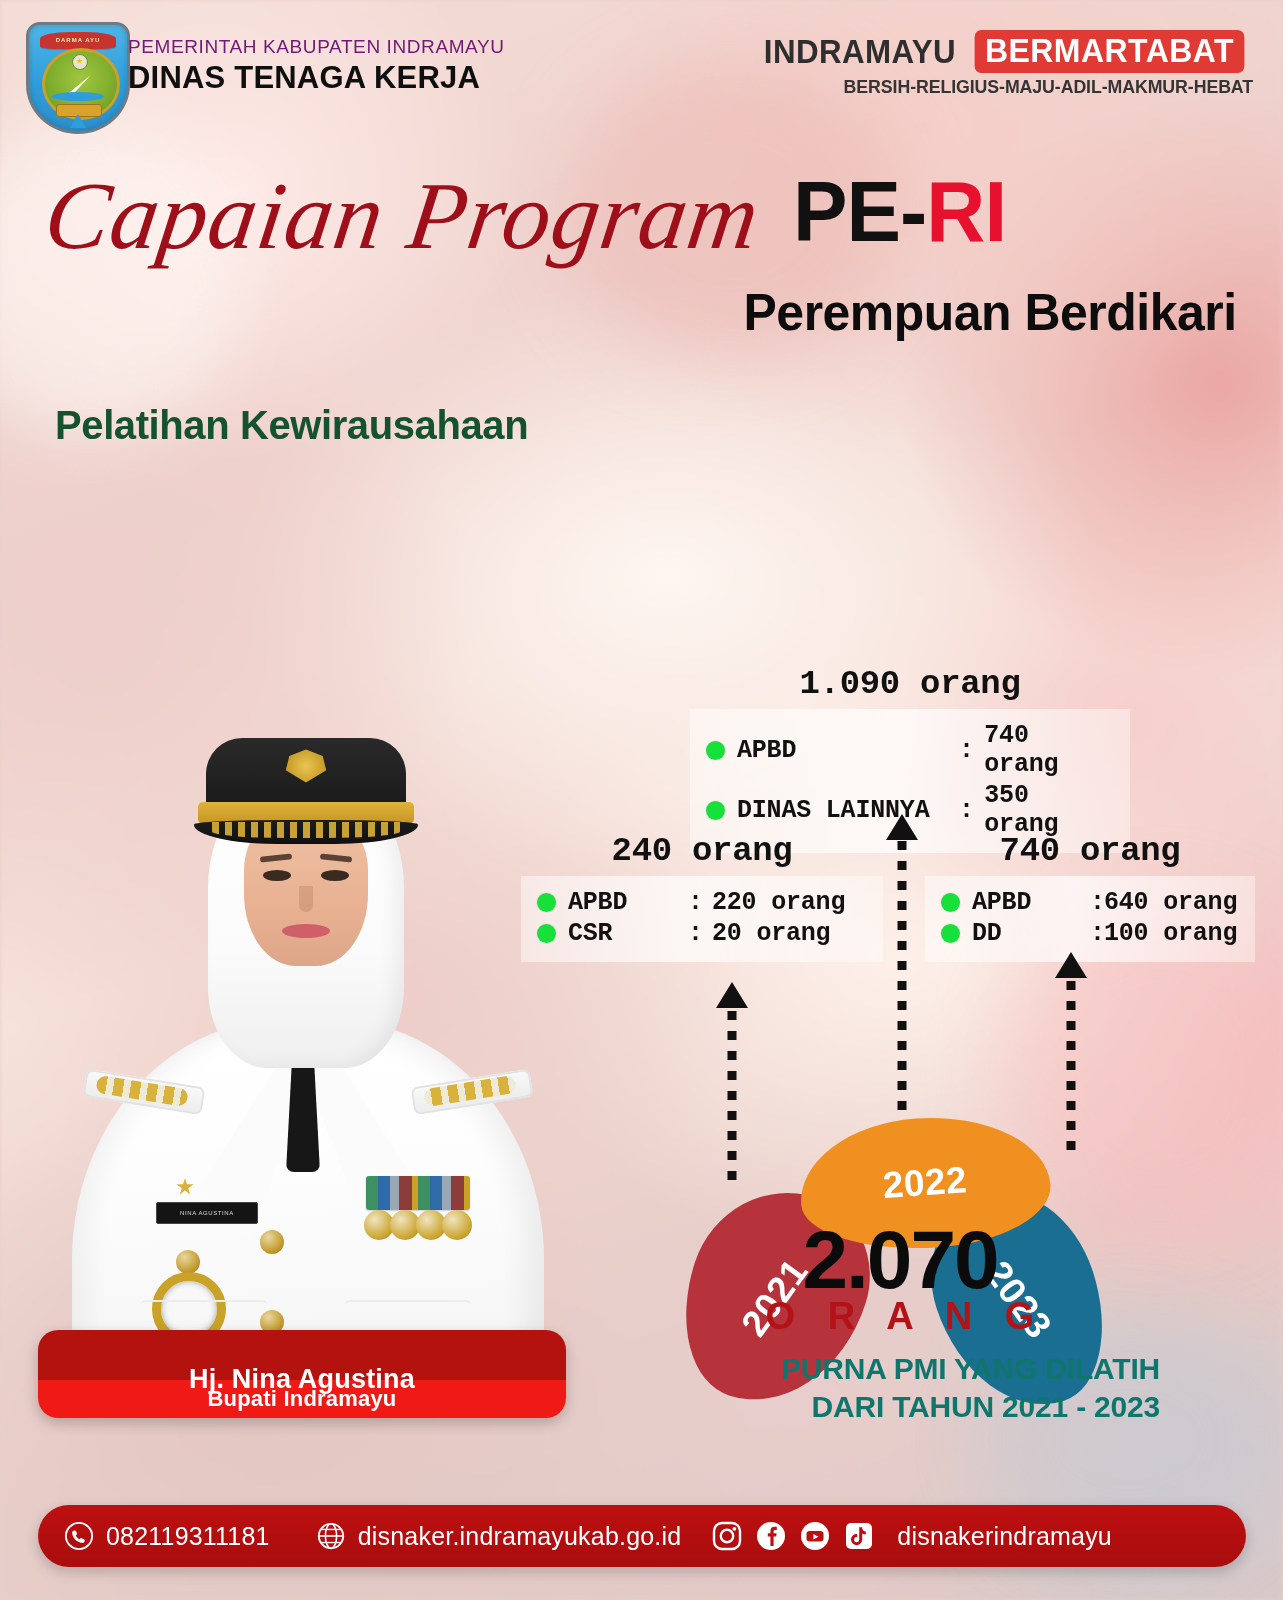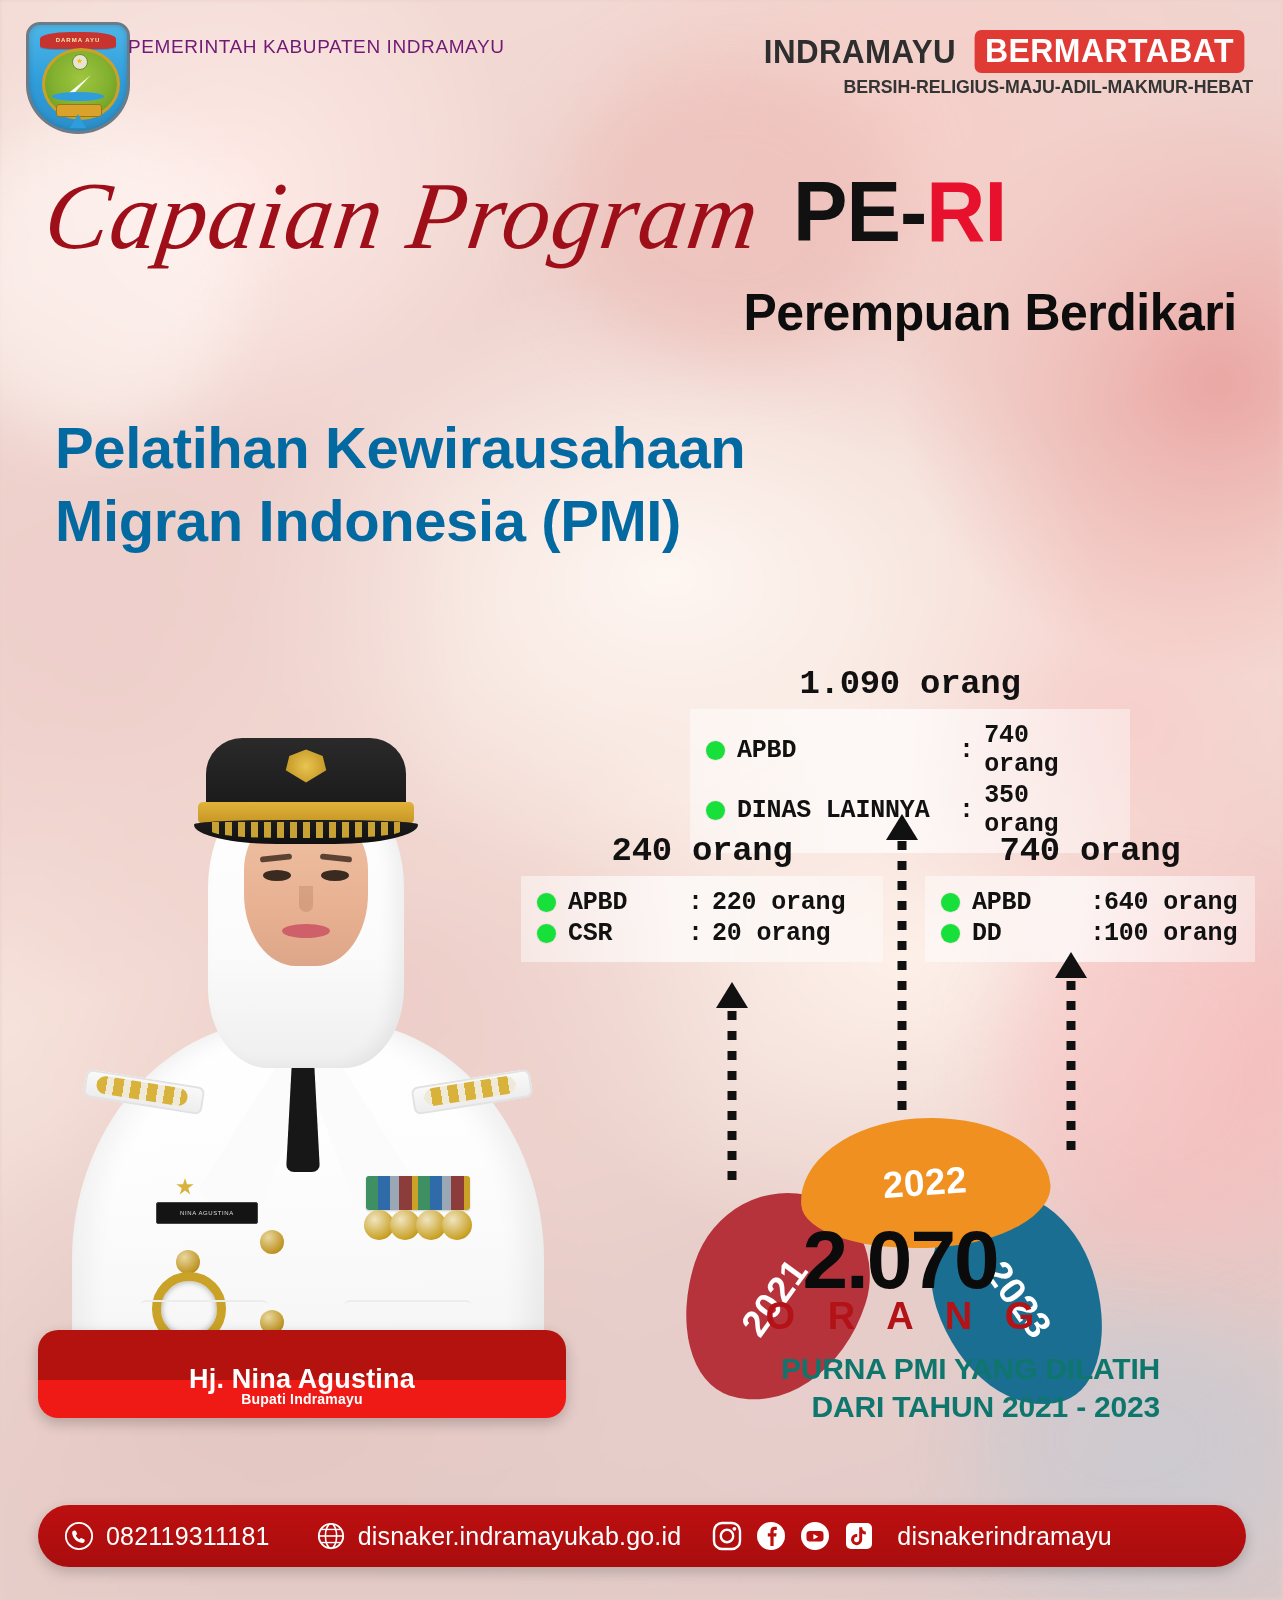--- a/index.html
+++ b/index.html
@@ -74,22 +74,22 @@
 
   
   .capaian{position:absolute;left:48px;top:160px;width:720px;height:120px;}
   .capaian svg{width:100%;height:100%;}
   .peri{position:absolute;left:793px;top:168px;font-size:86px;font-weight:700;
     letter-spacing:-1px;line-height:1;color:#111;transform:scaleX(.95);transform-origin:left;}
   .peri .ri{color:#e8112d;}
   .perempuan{position:absolute;right:46px;top:282px;font-size:52px;font-weight:700;
     color:#0d0d0d;letter-spacing:-.5px;transform:scaleX(.96);transform-origin:right;}
 
-  .subtitle{position:absolute;left:55px;top:400px;font-size:58px;font-weight:700;
-    line-height:1.26;color:#0369a1;letter-spacing:-.4px;margin-top:11px;}
+  .subtitle{position:absolute;left:55px;top:400px;font-size:40px;font-weight:700;
+    line-height:1.26;color:#14532d;letter-spacing:-.4px;}
 
   
   .portrait{position:absolute;left:48px;top:690px;width:520px;height:700px;}
   .p-body{position:absolute;left:24px;top:330px;width:472px;height:372px;
     background:linear-gradient(178deg,#ffffff 0%,#fdfdfd 40%,#f4f4f4 100%);
     border-radius:210px 210px 26px 26px / 240px 240px 26px 26px;
     box-shadow:inset -18px 0 28px rgba(0,0,0,.06), inset 18px 0 22px rgba(0,0,0,.04);}
   .p-lapelL{position:absolute;left:150px;top:352px;width:120px;height:200px;background:#fbfbfb;
     clip-path:polygon(78% 0,100% 8%,42% 100%,0 74%);box-shadow:1px 0 2px rgba(0,0,0,.07);}
   .p-lapelR{position:absolute;left:252px;top:352px;width:120px;height:200px;background:#fbfbfb;
@@ -159,21 +159,21 @@
     border-top:2px solid #ececec;border-radius:6px;}
   .p-pocketR{position:absolute;left:296px;top:610px;width:128px;height:90px;
     border-top:2px solid #ececec;border-radius:6px;}
 
   
   .namecard{position:absolute;left:38px;top:1330px;width:528px;height:88px;
     border-radius:20px;overflow:hidden;box-shadow:0 5px 14px rgba(0,0,0,.22);}
   .namecard .nb-top{height:50px;background:#b3120f;display:flex;align-items:center;justify-content:center;}
   .namecard .nb-bot{height:38px;background:#ef1a15;display:flex;align-items:center;justify-content:center;}
   .nb-top span{color:#fff;font-size:27px;font-weight:700;letter-spacing:.2px;margin-top:48px;}
-  .nb-bot span{color:#fff;font-size:14px;font-weight:700;letter-spacing:.2px;}
+  .nb-bot span{color:#fff;font-size:22px;font-weight:700;letter-spacing:.2px;}
 
   
   .stat{position:absolute;font-family:Liberation Mono, monospace;}
   .stat .stat-total{font-size:34px;font-weight:700;color:#111;text-align:center;
     letter-spacing:-.3px;margin-bottom:6px;}
   .stat .stat-box{background:linear-gradient(90deg,rgba(255,255,255,.46),rgba(255,255,255,.72) 45%,rgba(255,255,255,.40));
     padding:10px 16px 12px;}
   .stat-row{display:flex;align-items:center;margin:2px 0;}
   .dot{width:19px;height:19px;border-radius:50%;background:#18e03a;flex:0 0 19px;margin-right:12px;
     box-shadow:0 0 0 1px rgba(0,0,0,.05);}
@@ -244,20 +244,21 @@
           <span>DARMA AYU</span>
         </div>
       <div class="disc"></div>
       <div class="star"></div>
       <div class="sail"></div>
       <div class="water"></div>
       <div class="base"></div>
       <div class="tail"></div>
     </div>
     <div class="gov-line1">PEMERINTAH  KABUPATEN INDRAMAYU</div>
+    <div class="gov-line2">DINAS TENAGA KERJA</div>
 
     <div class="brand">
       <div class="brand-top">
         <span class="brand-ind">INDRAMAYU</span>
         <span class="brand-berm">BERMARTABAT</span>
       </div>
       <div class="brand-sub">BERSIH-RELIGIUS-MAJU-ADIL-MAKMUR-HEBAT</div>
     </div>
   </div>
 
@@ -267,21 +268,20 @@
     </svg>
   </div>
 
   <div class="peri">
     <span>PE-</span><span class="ri">RI</span>
   </div>
   <div class="perempuan">Perempuan Berdikari</div>
 
   <div class="subtitle">
     <div>Pelatihan Kewirausahaan</div>
-    <div>Migran Indonesia (PMI)</div>
   </div>
 
   <div class="portrait">
     <div class="p-body"></div>
     <div class="p-shoulderL"></div>
       <div class="p-shoulderR"></div>
     <div class="p-pipL"></div>
       <div class="p-pipR"></div>
     <div class="p-neck"></div>
     <div class="p-collar"></div>

